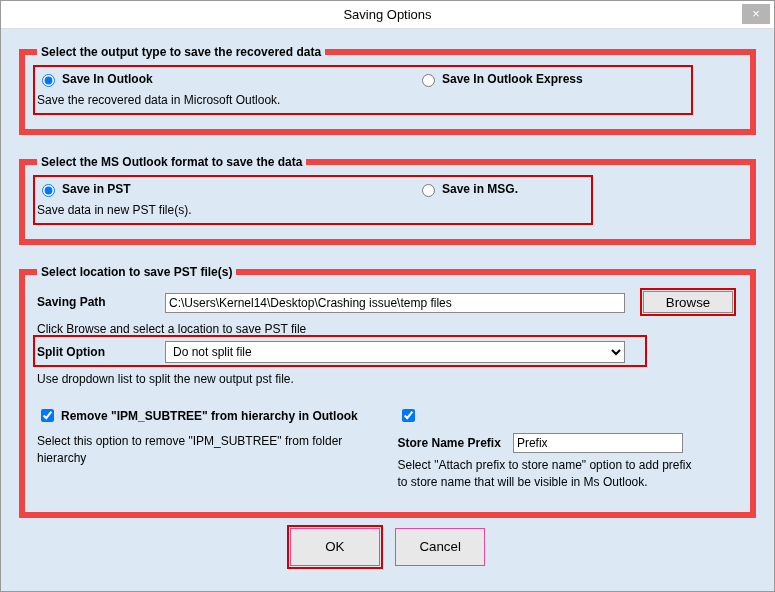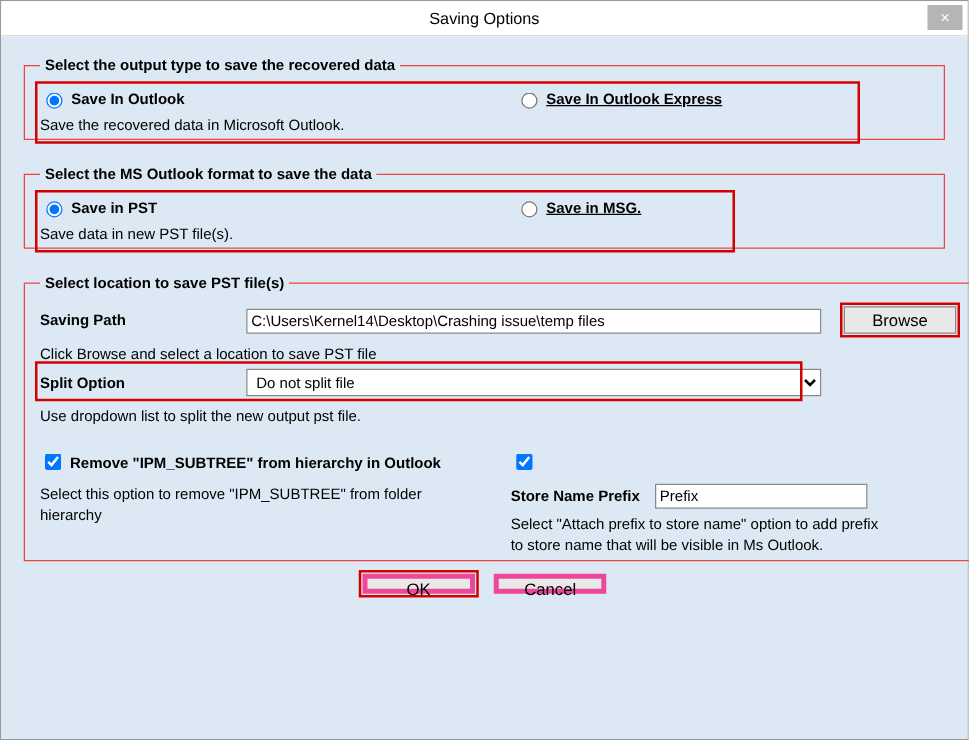--- a/index.html
+++ b/index.html
@@ -38,51 +38,51 @@
     line-height: 20px;
     font-size: 13px;
     cursor: pointer;
   }
   .body {
     background: #dce9f5;
     height: calc(100% - 28px);
     padding: 16px 18px 10px 18px;
   }
   fieldset {
-    border: 1px solid #ef4444;
+    border: 6px solid #ef4444;
     margin: 0 0 20px 0;
-    padding: 12px 12px 4px 12px;
+    padding: 12px 12px 22px 12px;
     position: relative;
   }
   legend {
     font-weight: bold;
     font-size: 12px;
     padding: 0 4px;
     background: #dce9f5;
   }
   .radio-row {
     display: flex;
     margin-bottom: 6px;
   }
   .radio-cell {
     display: flex;
     align-items: center;
     gap: 4px;
   }
   .radio-left { width: 380px; }
-  .radio-right { flex: 1; text-decoration: underline; }
+  .radio-right { flex: 1; }
   .radio-cell label { font-weight: bold; }
   .desc { font-size: 12px; margin-top: 4px; }
   .red-box {
     border: 2px solid #d40000;
     position: absolute;
     pointer-events: none;
   }
   
-  .row { display: flex; align-items: center; margin-bottom: 8px; gap: 37px; }
+  .row { display: flex; align-items: center; margin-bottom: 8px; }
   .lbl-col { width: 128px; font-weight: bold; }
   .field-col { flex: 1; }
   input[type="text"], select {
     font-family: inherit;
     font-size: 12px;
     height: 20px;
     padding: 1px 3px;
     border: 1px solid #888;
     background: #fff;
   }
@@ -106,23 +106,23 @@
   .chk-row label { font-weight: bold; }
   .small { font-size: 12px; line-height: 1.35; }
   .prefix-row { display:flex; align-items:center; gap:12px; margin: 6px 0 4px 0;}
   .prefix-input { width: 170px; }
   .button-row {
     text-align: center;
     margin-top: 8px;
   }
   .btn {
     width: 90px;
-    height: 16px;
+    height: 38px;
     background: #e8e8e8;
-    border: 4px solid #ec4899;
+    border: 1px solid #ec4899;
     cursor: pointer;
     margin: 0 6px;
   }
   
   .hl { outline: 2px solid #d40000; outline-offset: 1px; }
 </style>
 </head>
 <body>
 
 <div class="window">

